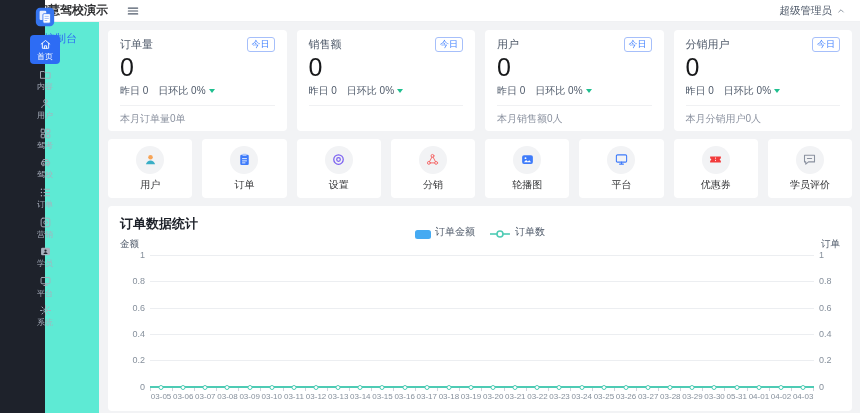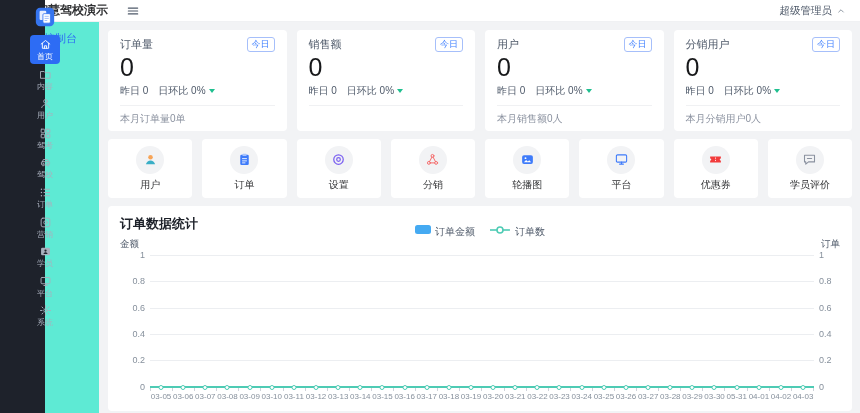--- a/index.html
+++ b/index.html
@@ -52,21 +52,21 @@
   .shortcut-circle { width:28px; height:28px; border-radius:50%; background:#f2f3f5; margin:0 auto;
     display:flex; align-items:center; justify-content:center; }
   .shortcut-circle .ic { width:15px; height:15px; }
   .shortcut-label { font-size:10px; color:#303133; margin-top:4px; }
 
   .chart-card { background:#fff; border-radius:4px; margin-top:8px; padding:9px 12px 5px;
     position:relative; height:205px; }
   .chart-title { font-size:13px; font-weight:bold; color:#1d2129; }
   .legend { position:absolute; left:50%; top:19px; transform:translateX(-50%); display:flex;
     align-items:center; gap:14px; font-size:10px; color:#4e5969; }
-  .legend-item { display:flex; align-items:flex-start; gap:4px; cursor:pointer; }
+  .legend-item { display:flex; align-items:flex-end; gap:4px; cursor:pointer; }
   .legend-swatch { width:16px; height:9px; border-radius:2.5px; background:#45aaf2; }
   .axis-names { display:flex; justify-content:space-between; font-size:9.5px; color:#4e5969; margin:5px 0 1px; }
   .plot { position:relative; height:132px; margin:4px 26px 0 30px; }
   .gridline { position:absolute; left:0; right:0; height:1px; background:#eceef1; }
   .gridline.axis { background:#cdd2d9; }
   .ytick { position:absolute; font-size:9px; color:#86909c; transform:translateY(-50%); white-space:nowrap; }
   .ytick.left { right:calc(100% + 5px); }
   .ytick.right { left:calc(100% + 5px); }
   .series-line { position:absolute; left:0; right:0; bottom:-1px; height:2px; background:#4ecbb4; }
   .marker { position:absolute; bottom:-3px; width:5px; height:5px; border:1.4px solid #4ecbb4;

